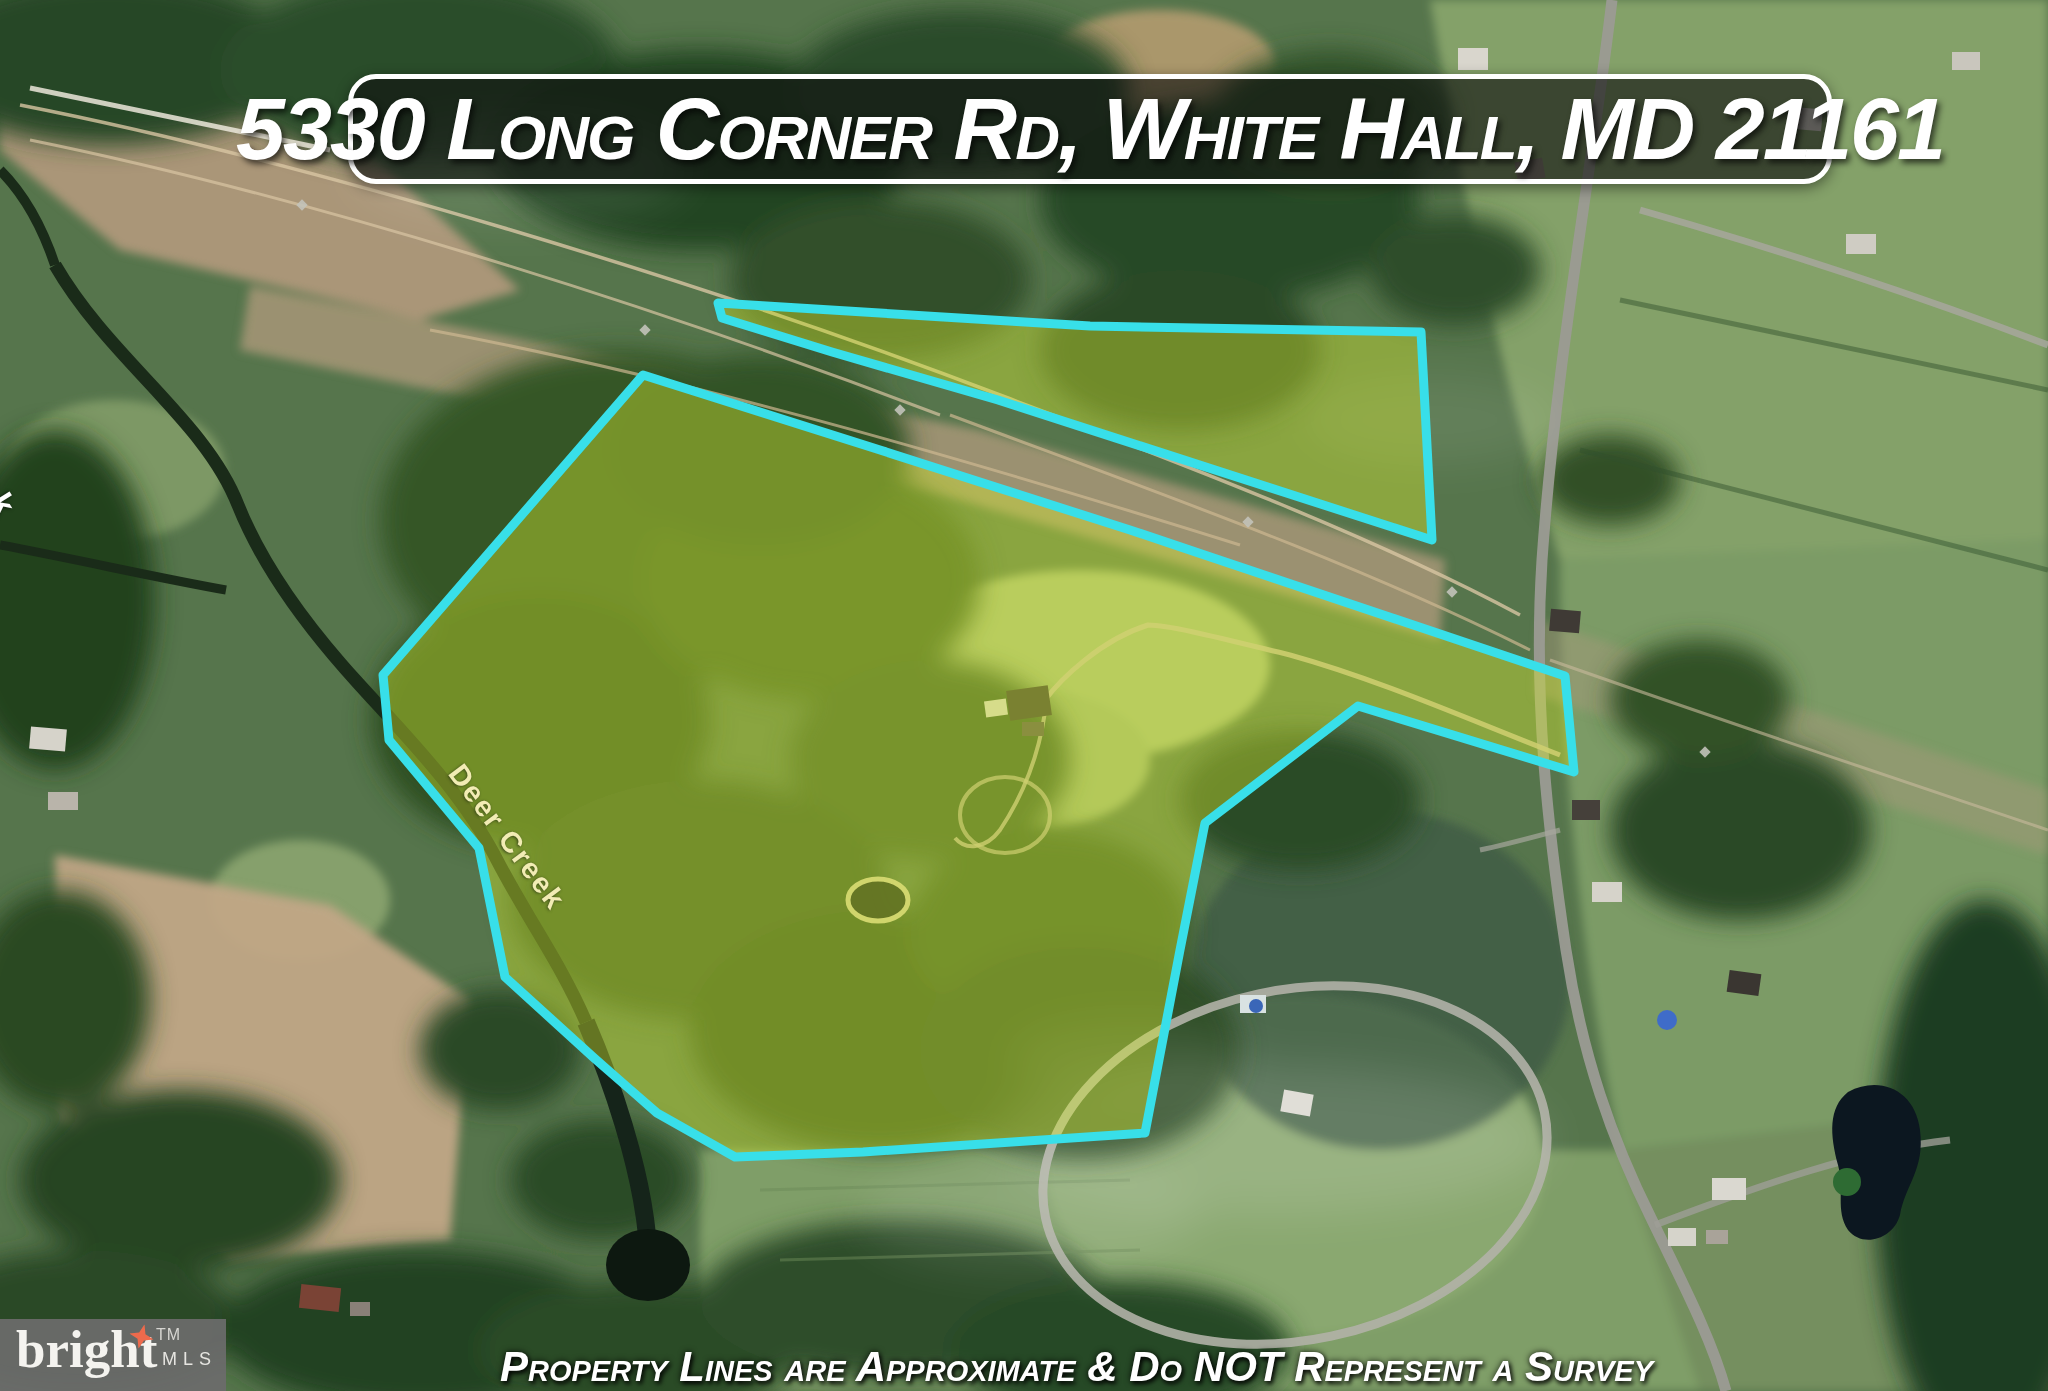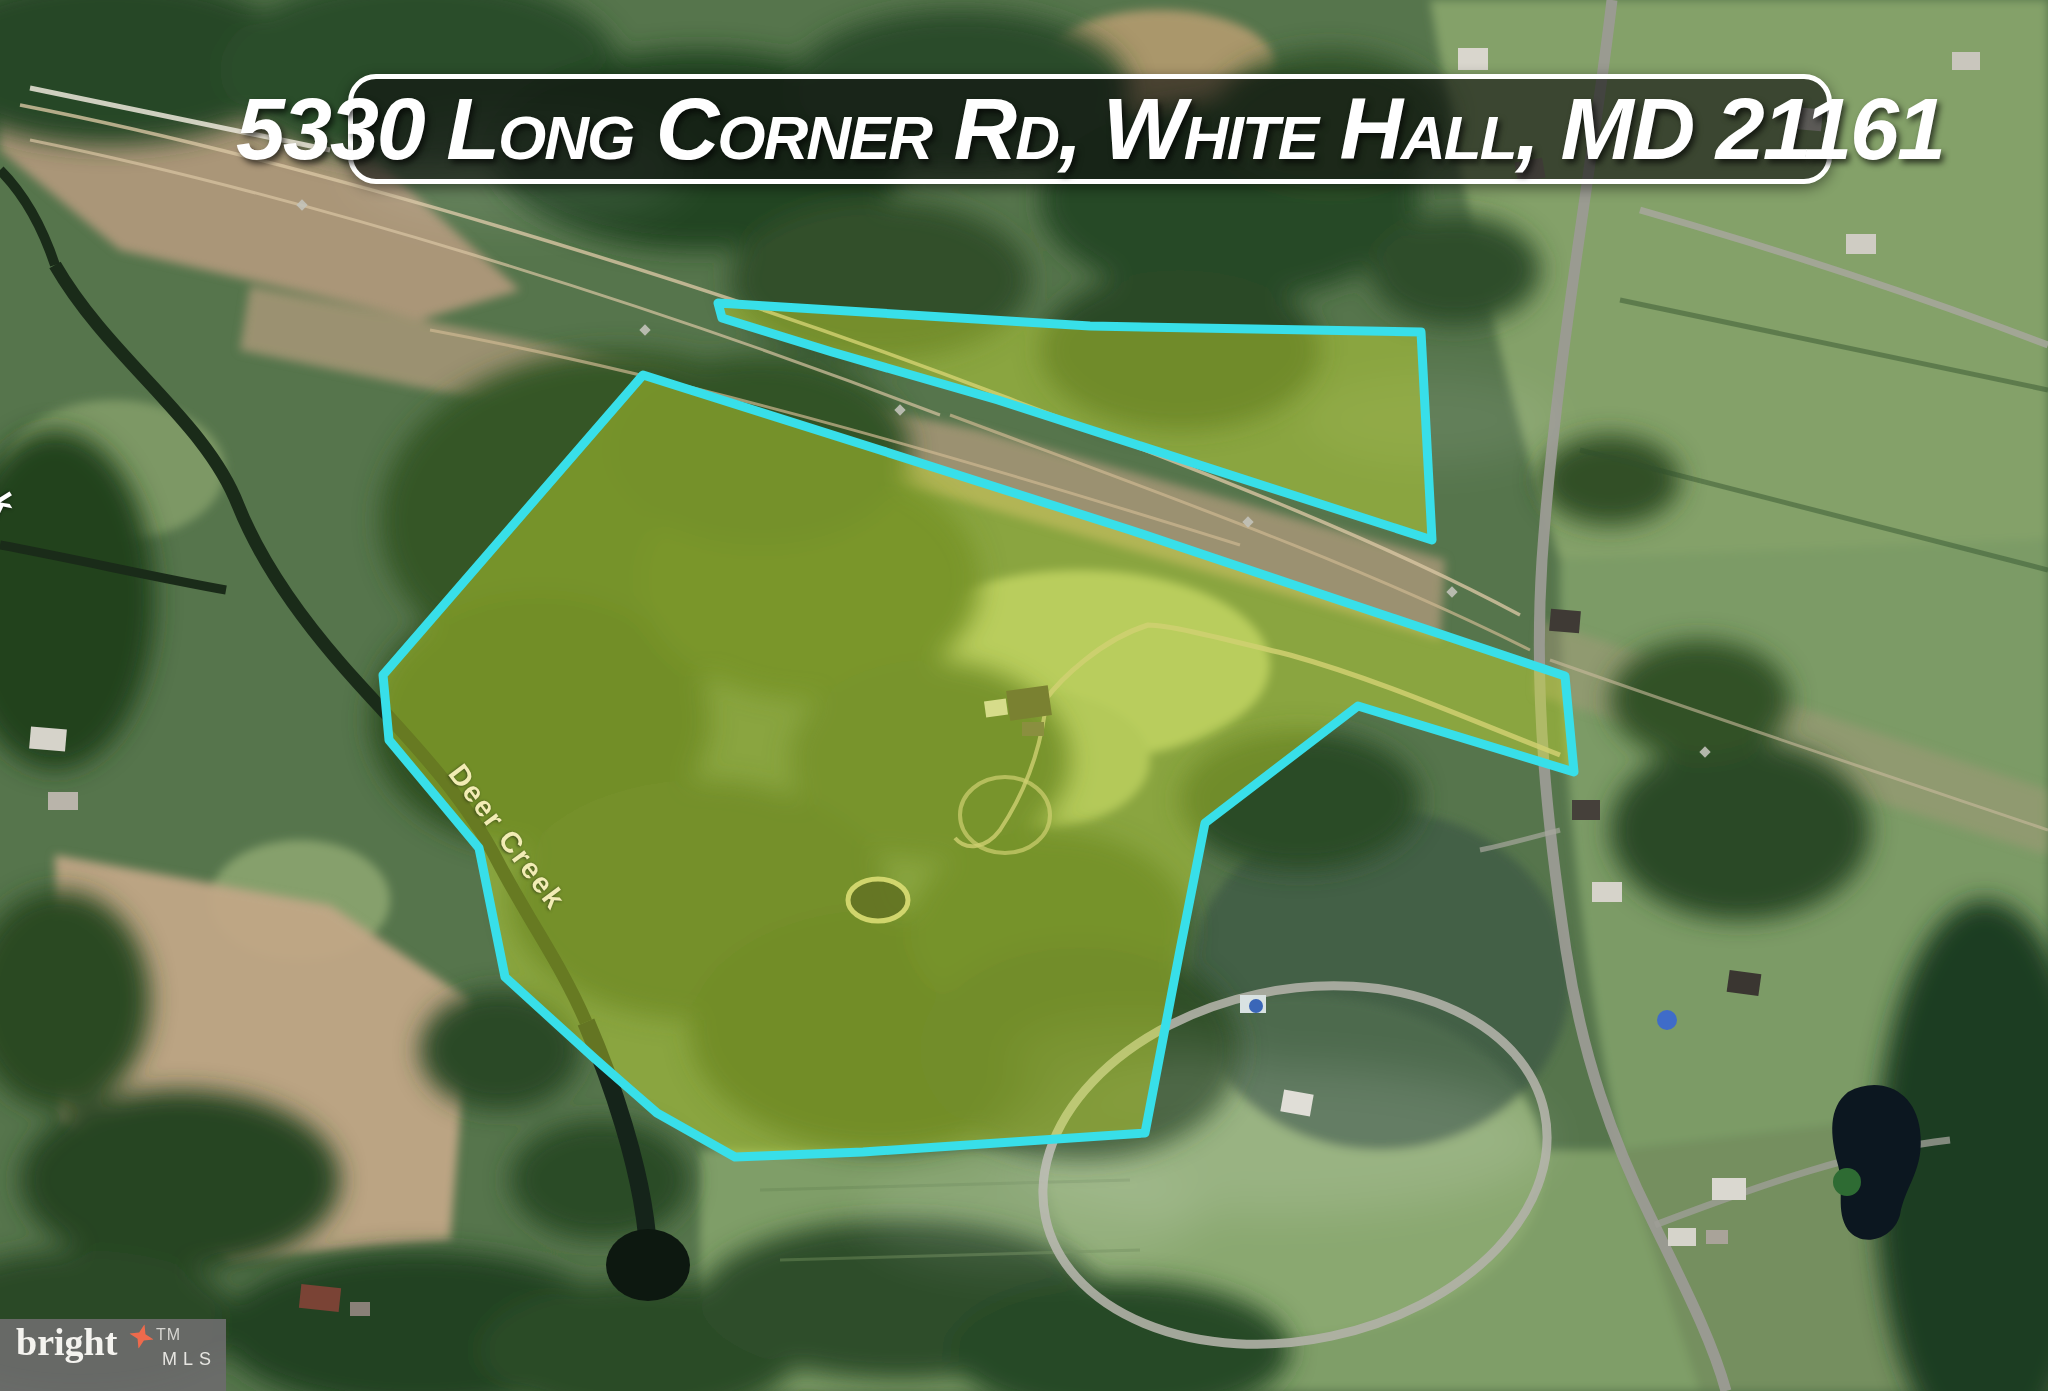--- a/index.html
+++ b/index.html
@@ -23,21 +23,21 @@
                text-shadow:0 1px 3px rgba(40,50,20,.8);}
   .edge-creek-label{position:absolute;left:-58px;top:372px;transform:rotate(58deg);
                transform-origin:left top;font-size:33px;font-weight:bold;
                color:var(--edge-creek-label);letter-spacing:3px;
                text-shadow:0 1px 4px rgba(0,0,0,.8);}
 
   
   .watermark{position:absolute;left:0;top:1319px;width:226px;height:72px;
              background:var(--watermark-bg);}
   .wm-brand{position:absolute;left:16px;top:4px;font-family:"Liberation Serif",serif;
-            font-weight:bold;font-size:38px;line-height:1;color:var(--watermark-brand);}
+            font-weight:bold;font-size:53px;line-height:1;color:var(--watermark-brand);}
   .wm-star{position:absolute;left:129px;top:5px;width:25px;height:25px;
            background:var(--watermark-star);transform:rotate(14deg);
            clip-path:polygon(50% 0,63% 37%,100% 50%,63% 63%,50% 100%,37% 63%,0 50%,37% 37%);}
   .wm-tm{position:absolute;left:156px;top:7px;font-size:16px;color:#d6d5d1;letter-spacing:1px;}
   .wm-mls{position:absolute;left:162px;top:30px;font-size:18px;letter-spacing:6px;
           color:var(--watermark-mls);}
 
   
   .disclaimer{position:absolute;left:500px;width:1000px;bottom:3px;text-align:center;
               font-size:42px;font-weight:bold;font-style:italic;font-variant:small-caps;
@@ -226,13 +226,14 @@
   <div class="creek-label">Deer Creek</div>
   <div class="edge-creek-label">er Creek</div>
 
   <div class="watermark">
     <span class="wm-brand">bright</span>
     <span class="wm-star"></span>
     <span class="wm-tm">TM</span>
     <span class="wm-mls">MLS</span>
   </div>
 
+  <div class="disclaimer">Property Lines are Approximate &amp; Do NOT Represent a Survey</div>
 </div>
 
 </body></html>

